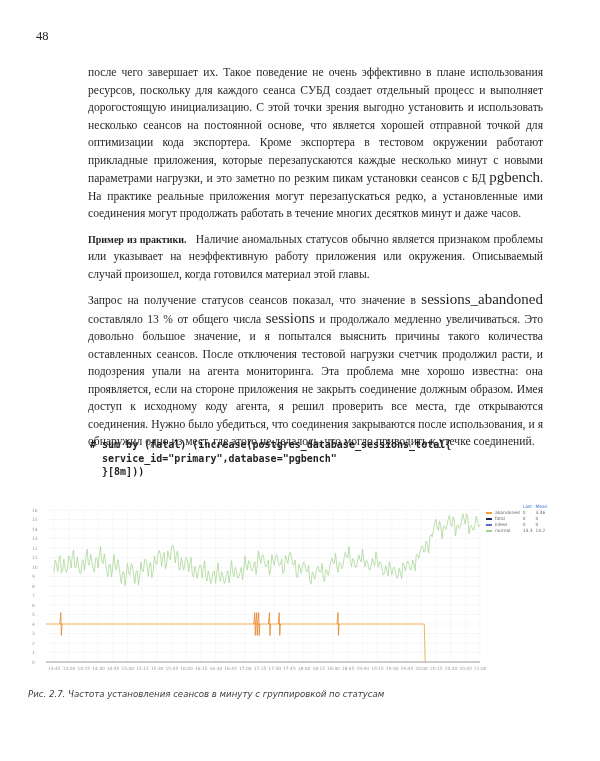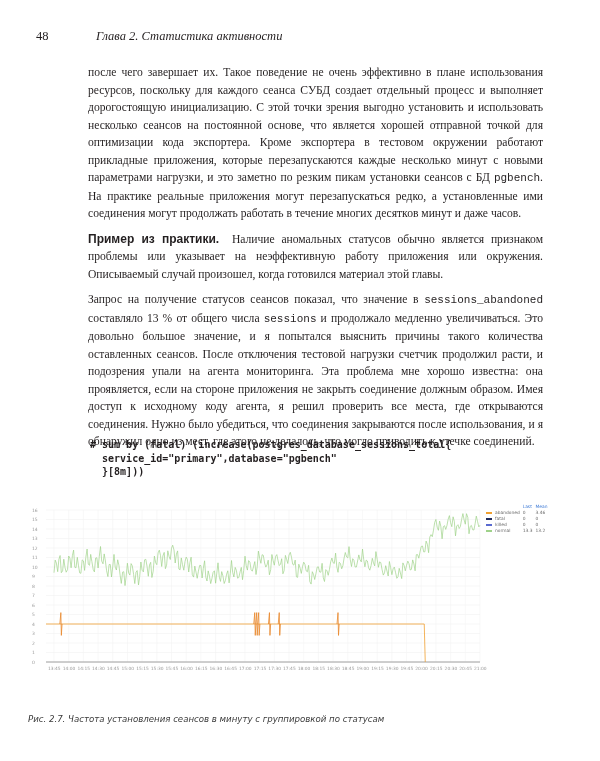--- a/index.html
+++ b/index.html
@@ -2,38 +2,37 @@
 <html><head>
 <meta charset="utf-8">
 <style>
   html, body { margin: 0; padding: 0; background: #ffffff; }
   body { width: 600px; height: 761px; position: relative; overflow: hidden; font-family: "DejaVu Serif", serif; color: #231f20; }
   .running-head { position: absolute; top: 29px; left: 8px; width: 600px; height: 16px; font-family: Liberation Serif, serif; font-size: 12.5px; }
   .page-number { position: absolute; left: 28px; top: 0; }
   .chapter-title { position: absolute; left: 88px; top: 0; font-style: italic; }
   .body-text { position: absolute; left: 88px; top: 64px; width: 455px; font-family: "Liberation Serif", serif; font-size: 11.6px; line-height: 17.5px; text-align: justify; }
   .body-text p { margin: 0 0 8px 0; }
-  .mono { font-family: Liberation Mono, monospace; font-size: 11px; }
-  .runin { font-family: Liberation Sans, sans-serif; font-weight: bold; font-size: 12px; margin-right: 6px; }
+  .mono { font-family: Liberation Serif, serif; font-size: 15px; }
+  .runin { font-family: Liberation Serif, serif; font-weight: bold; font-size: 10px; margin-right: 6px; }
   .code-block { position: absolute; left: 90px; top: 438px; font-family: "DejaVu Sans Mono", monospace; font-size: 10px; line-height: 13.5px; font-weight: bold; color: #231f20; white-space: pre; }
   .chart-wrap { position: absolute; left: 28px; top: 504px; width: 560px; height: 178px; }
   .chart-svg { position: absolute; left: 0; top: 0; }
   .legend { position: absolute; left: 458px; top: 0; font-family: "DejaVu Sans", sans-serif; font-size: 4.4px; color: #6b6b6b; }
   .legend table { border-collapse: collapse; }
   .legend td, .legend th { padding: 0 3px 1px 0; font-weight: normal; text-align: left; }
   .legend th { color: #3f7bd6; }
   .swatch { display: inline-block; width: 6px; height: 2px; vertical-align: middle; margin-right: 3px; }
-  .caption { position: absolute; left: 28px; top: 714px; font-family: "DejaVu Sans", sans-serif; font-style: italic; font-size: 8.6px; color: #3a3a3a; }
+  .caption { position: absolute; left: 28px; top: 689px; font-family: "DejaVu Sans", sans-serif; font-style: italic; font-size: 8.6px; color: #3a3a3a; }
 </style>
 </head>
 <body>
 
 <div class="running-head">
   <span class="page-number">48</span>
-  <span class="chapter-title">Глава 2.  Статистика активности</span>
 </div>
 
 <div class="body-text">
   <p><span>после чего завершает их. Такое поведение не очень эффективно в плане использования ресурсов, поскольку для каждого сеанса СУБД создает отдельный процесс и выполняет дорогостоящую инициализацию. С этой точки зрения выгодно установить и использовать несколько сеансов на постоянной основе, что является хорошей отправной точкой для оптимизации кода экспортера. Кроме экспортера в тестовом окружении работают прикладные приложения, которые перезапускаются каждые несколько минут с новыми параметрами нагрузки, и это заметно по резким пикам установки сеансов с БД </span><span class="mono">pgbench</span><span>. На практике реальные приложения могут перезапускаться редко, а установленные ими соединения могут продолжать работать в течение многих десятков минут и даже часов.</span></p>
   <p><span class="runin">Пример из практики.</span> <span>Наличие аномальных статусов обычно является признаком проблемы или указывает на неэффективную работу приложения или окружения. Описываемый случай произошел, когда готовился материал этой главы.</span></p>
   <p><span>Запрос на получение статусов сеансов показал, что значение в </span><span class="mono">sessions_abandoned</span><span> составляло 13 % от общего числа </span><span class="mono">sessions</span><span> и продолжало медленно увеличиваться. Это довольно большое значение, и я попытался выяснить причины такого количества оставленных сеансов. После отключения тестовой нагрузки счетчик продолжил расти, и подозрения упали на агента мониторинга. Эта проблема мне хорошо известна: она проявляется, если на стороне приложения не закрыть соединение должным образом. Имея доступ к исходному коду агента, я решил проверить все места, где открываются соединения. Нужно было убедиться, что соединения закрываются после использования, и я обнаружил одно из мест, где этого не делалось, что могло приводить к утечке соединений.</span></p>
 </div>
 
 <div class="code-block"><div># sum by (fatal) (increase(postgres_database_sessions_total{</div><div>  service_id="primary",database="pgbench"</div><div>  }[8m]))</div></div>
 

